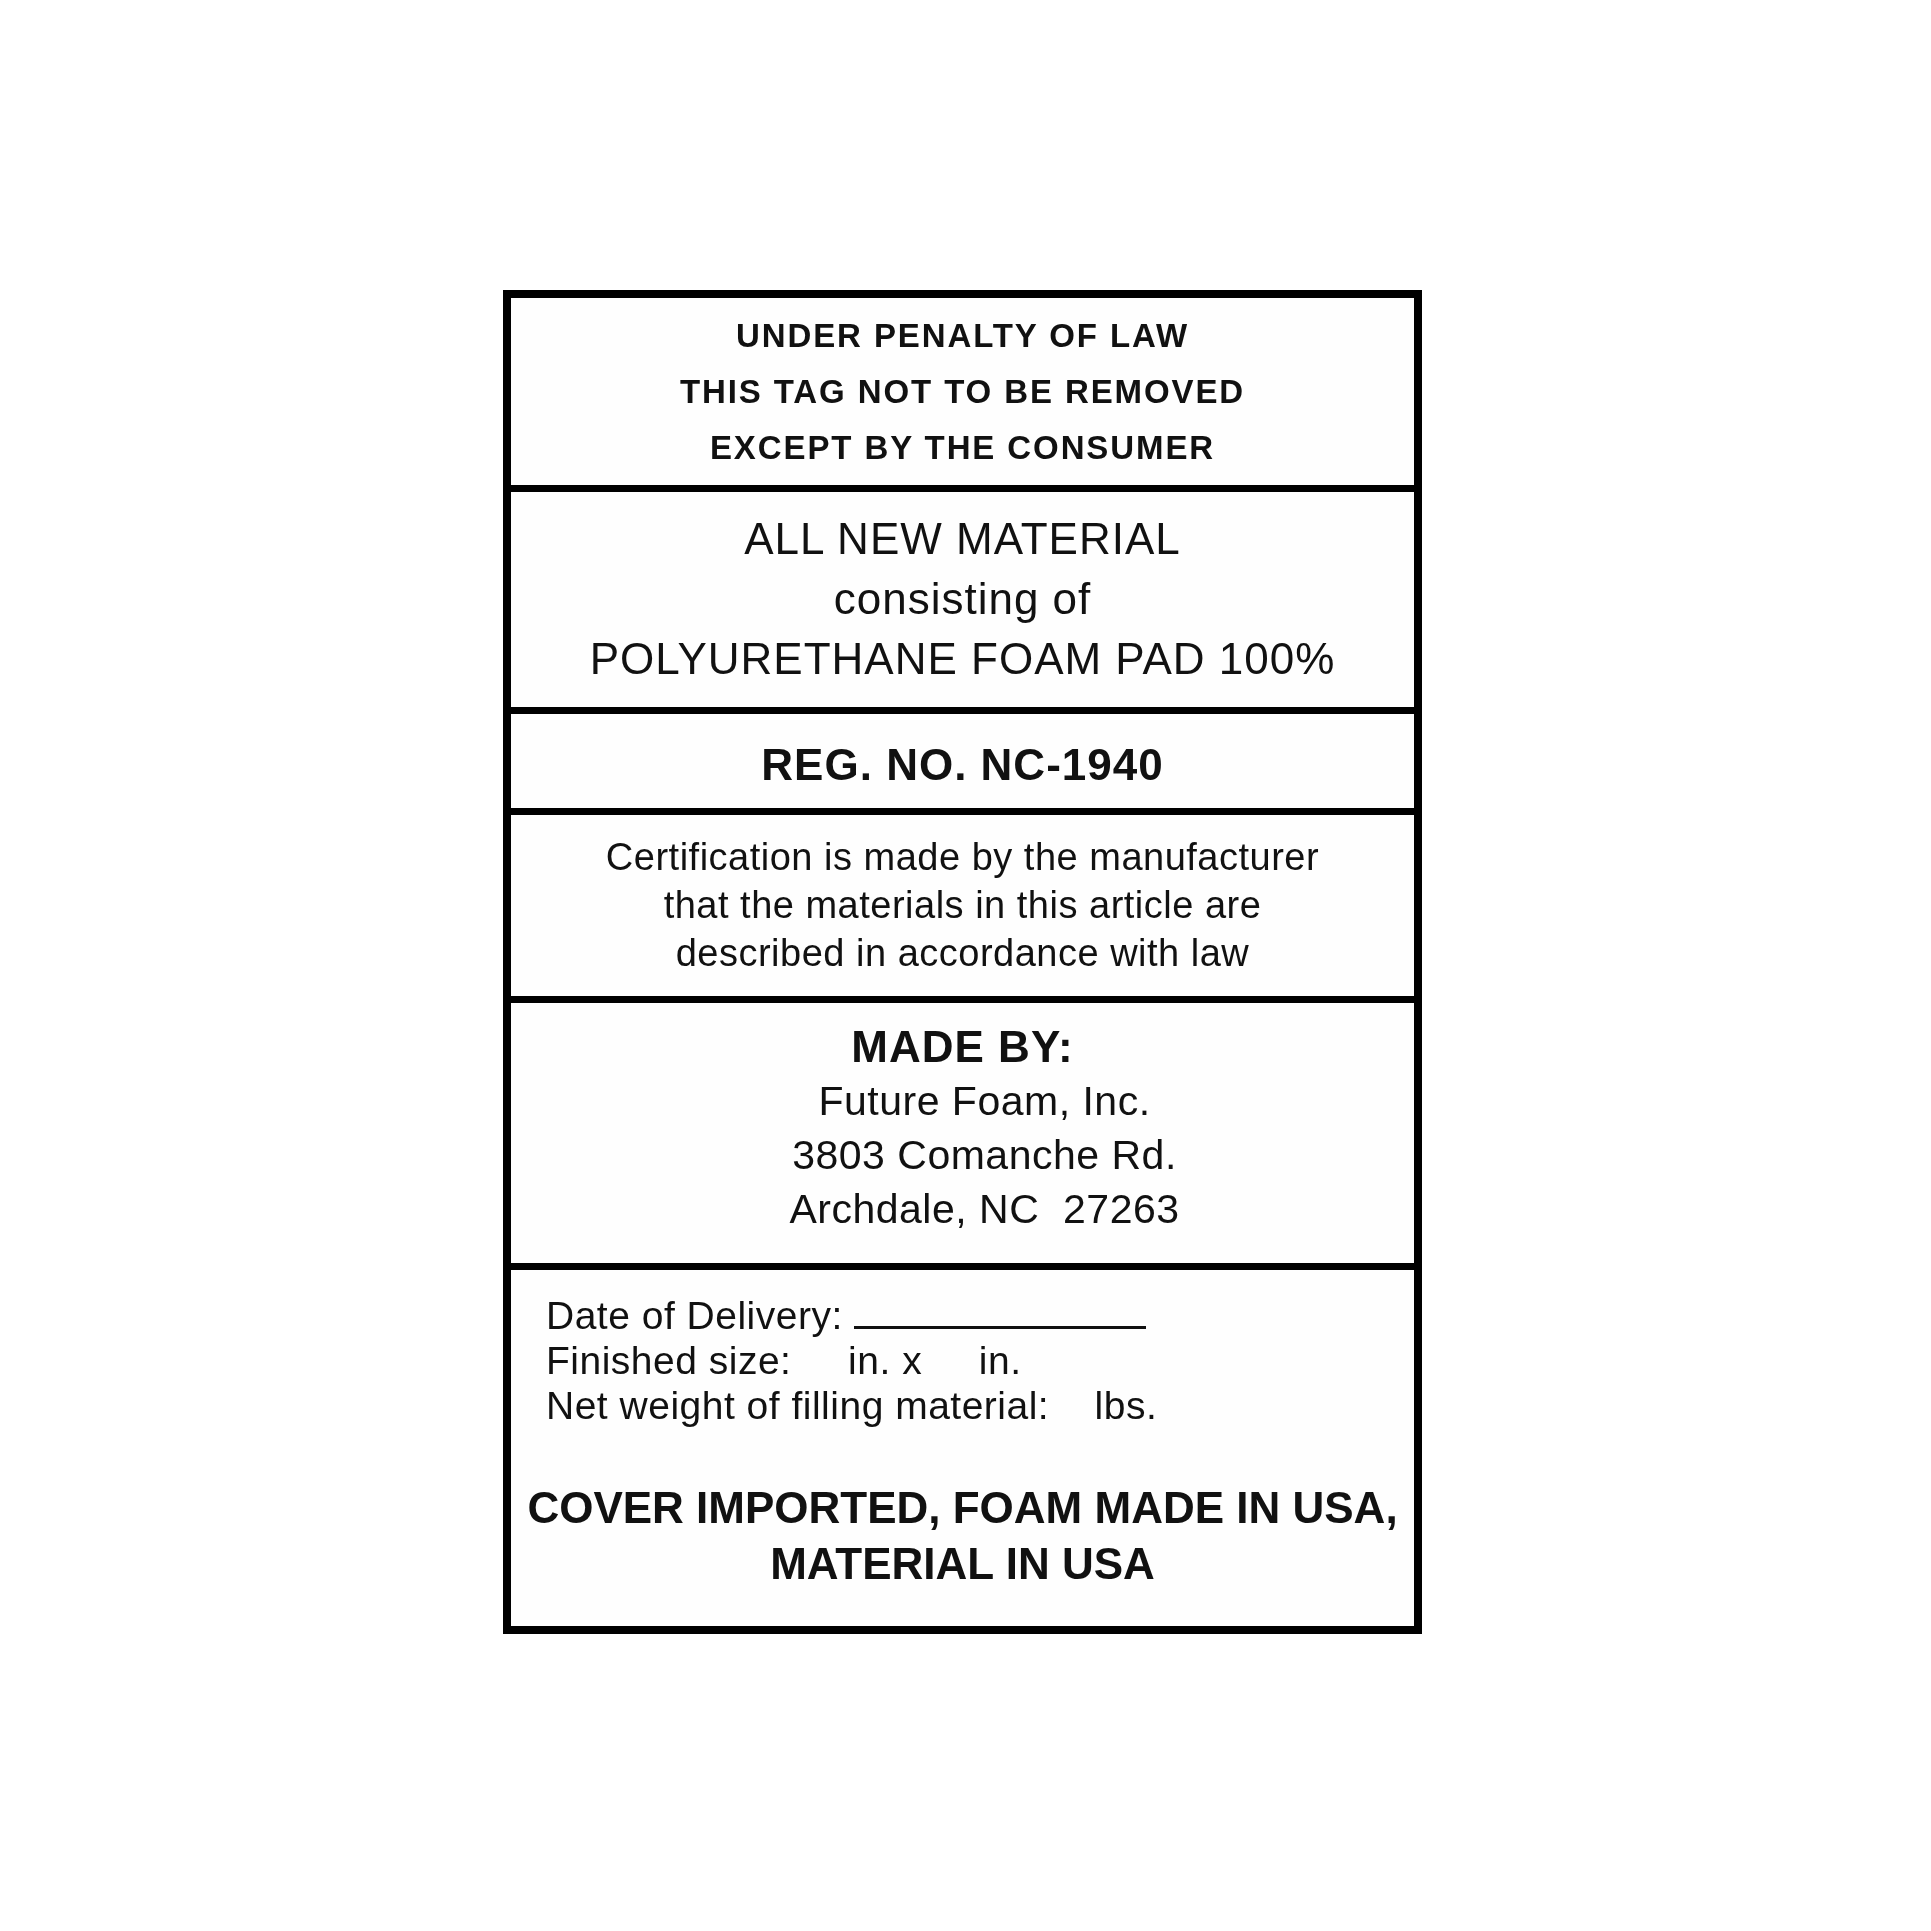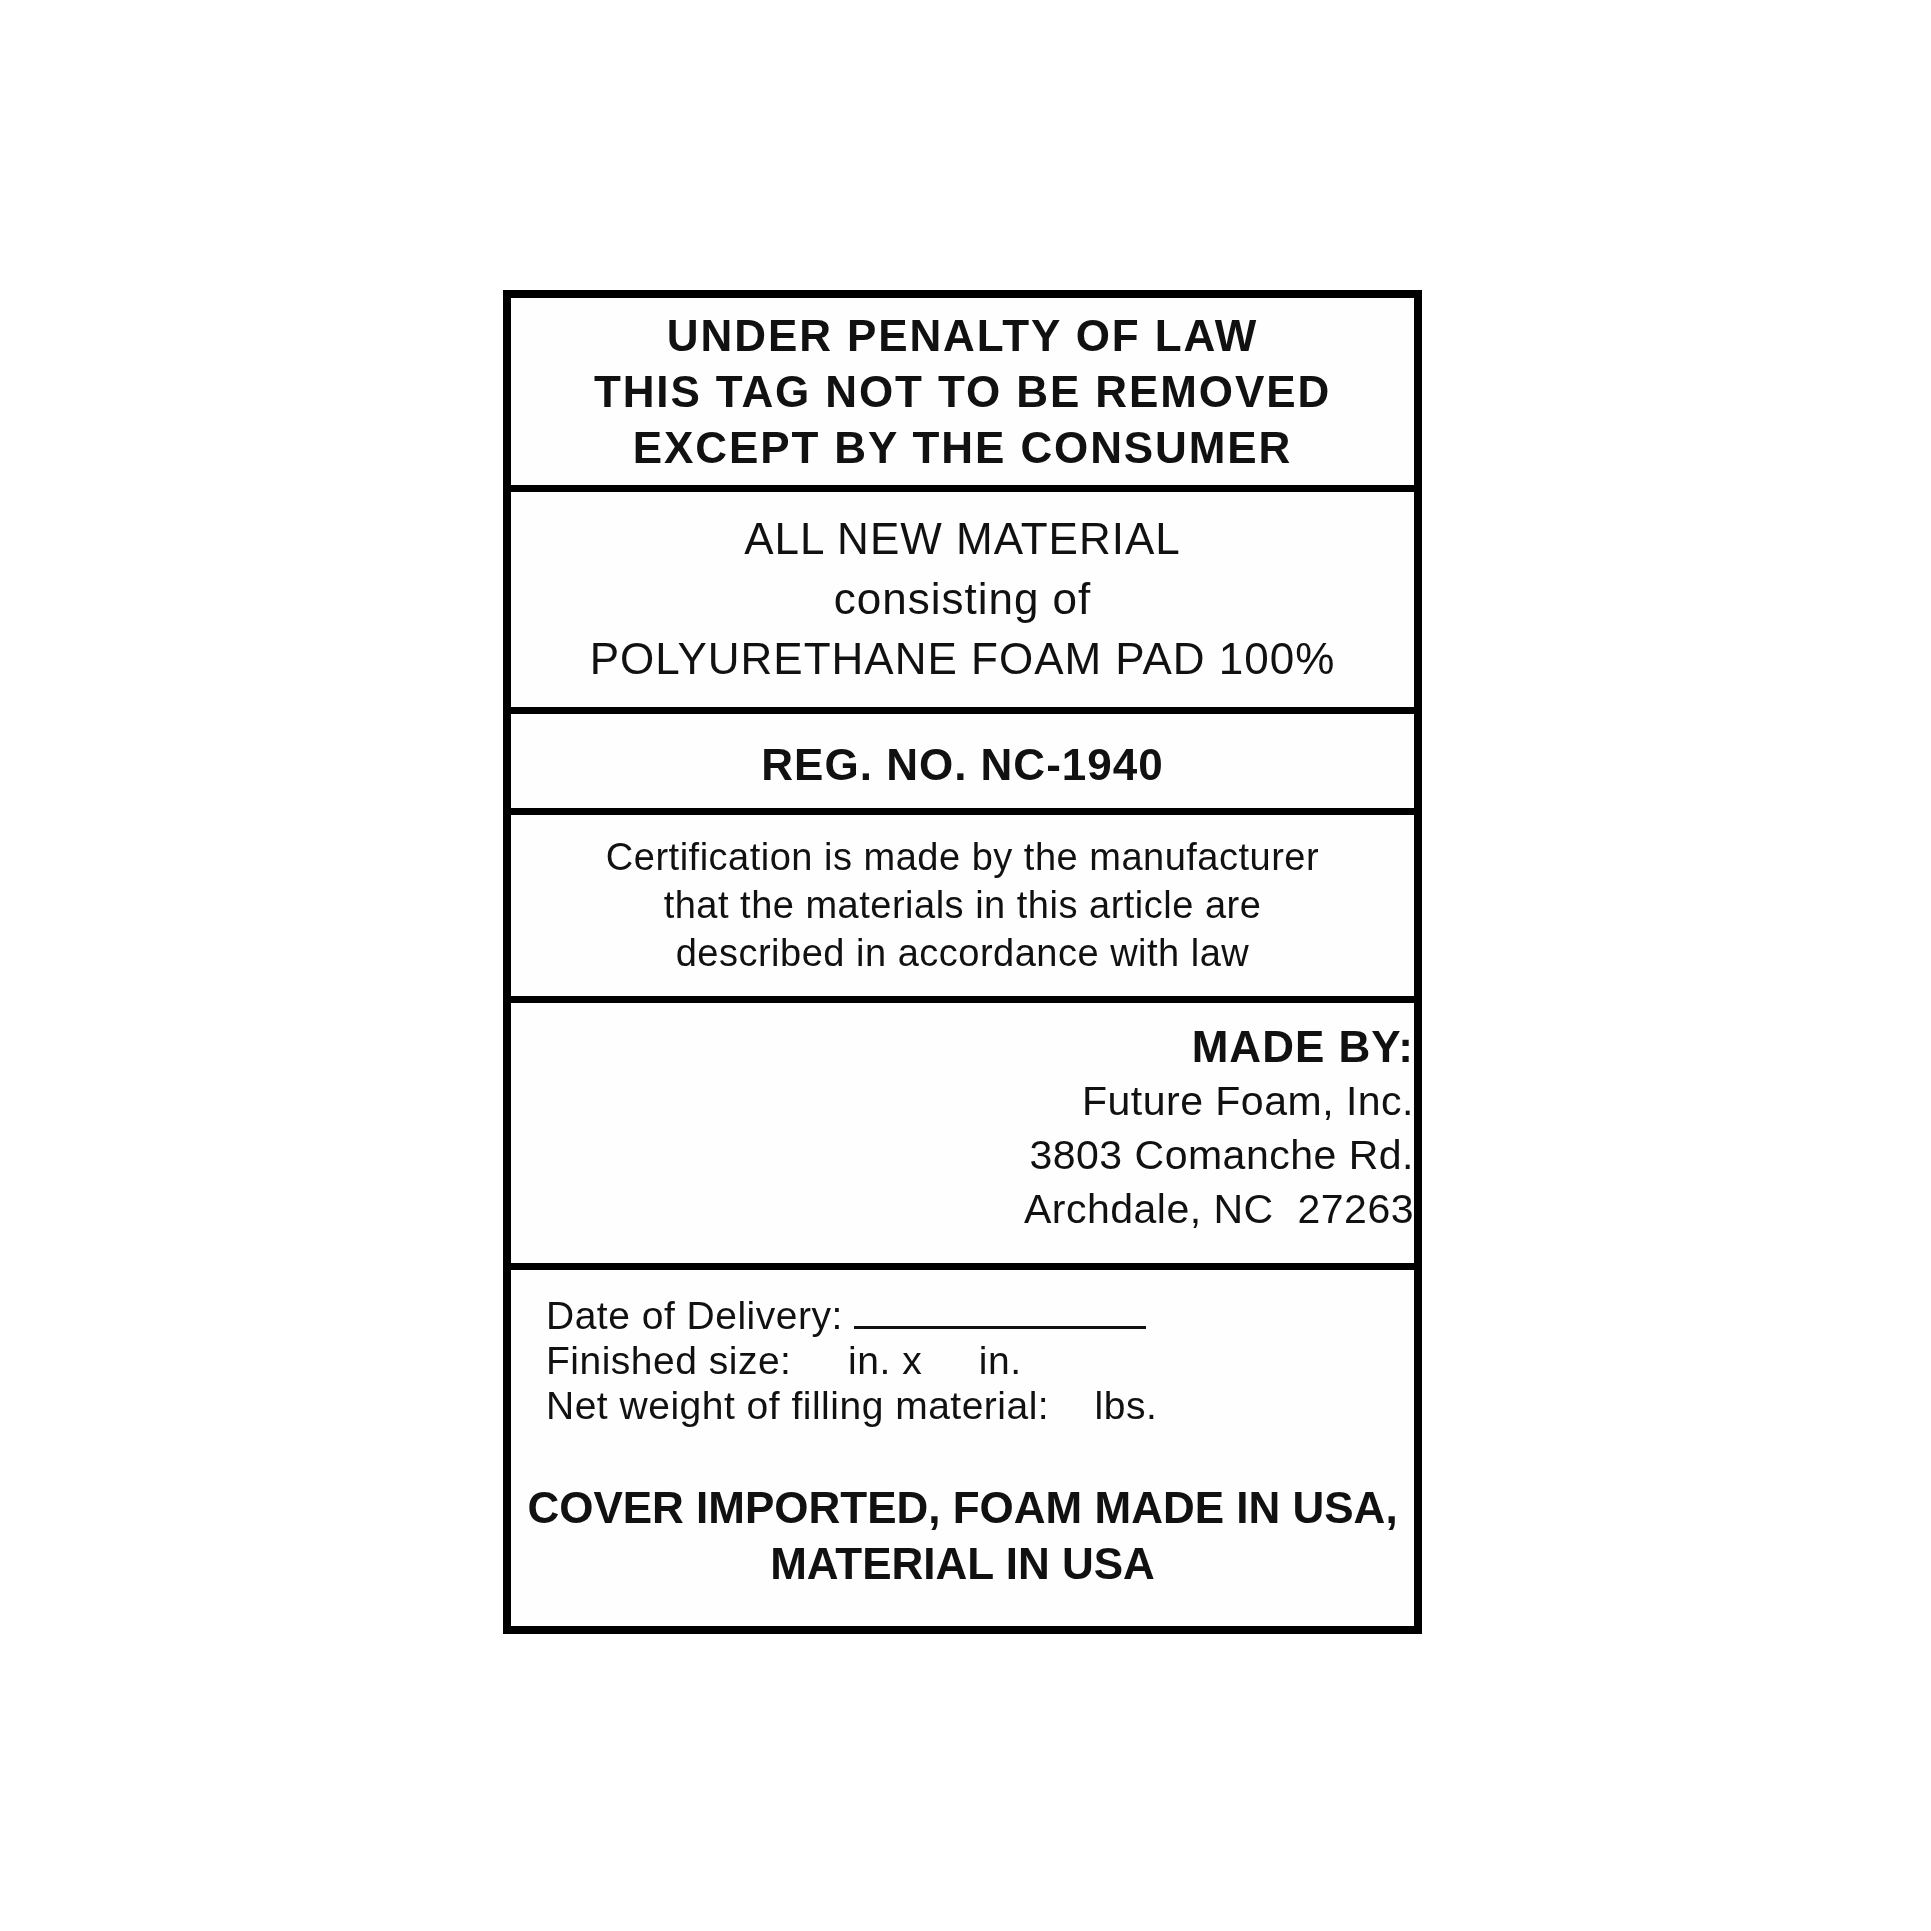--- a/index.html
+++ b/index.html
@@ -32,21 +32,21 @@
     text-align: center;
     overflow: hidden;
     flex: none;
   }
   .sec:last-child { border-bottom: 0; flex: 1 1 auto; }
 
   
   .sec-penalty { height: 194px; padding-top: 9.7px; }
   .sec-penalty .hline {
     font-weight: bold;
-    font-size: 44px;
+    font-size: 33px;
     line-height: 56px;
     letter-spacing: 1.9px;
     white-space: nowrap;
   }
 
   
   .sec-material { height: 222px; padding-top: 17.4px; }
   .sec-material .hline {
     font-weight: normal;
     font-size: 44px;
@@ -69,21 +69,21 @@
   .sec-cert { height: 188px; padding-top: 18.3px; }
   .sec-cert .bline {
     font-size: 38px;
     line-height: 48px;
     letter-spacing: 0.5px;
     white-space: nowrap;
     text-align: center;
   }
 
   
-  .sec-madeby { height: 267px; padding-top: 17.4px; text-align: right; }
+  .sec-madeby { height: 267px; padding-top: 17.4px; }
   .sec-madeby .heading {
     font-weight: bold;
     font-size: 44px;
     line-height: 54px;
     letter-spacing: 1px;
   }
   .sec-madeby .bline {
     font-size: 41px;
     line-height: 54px;
     letter-spacing: 0.5px;

